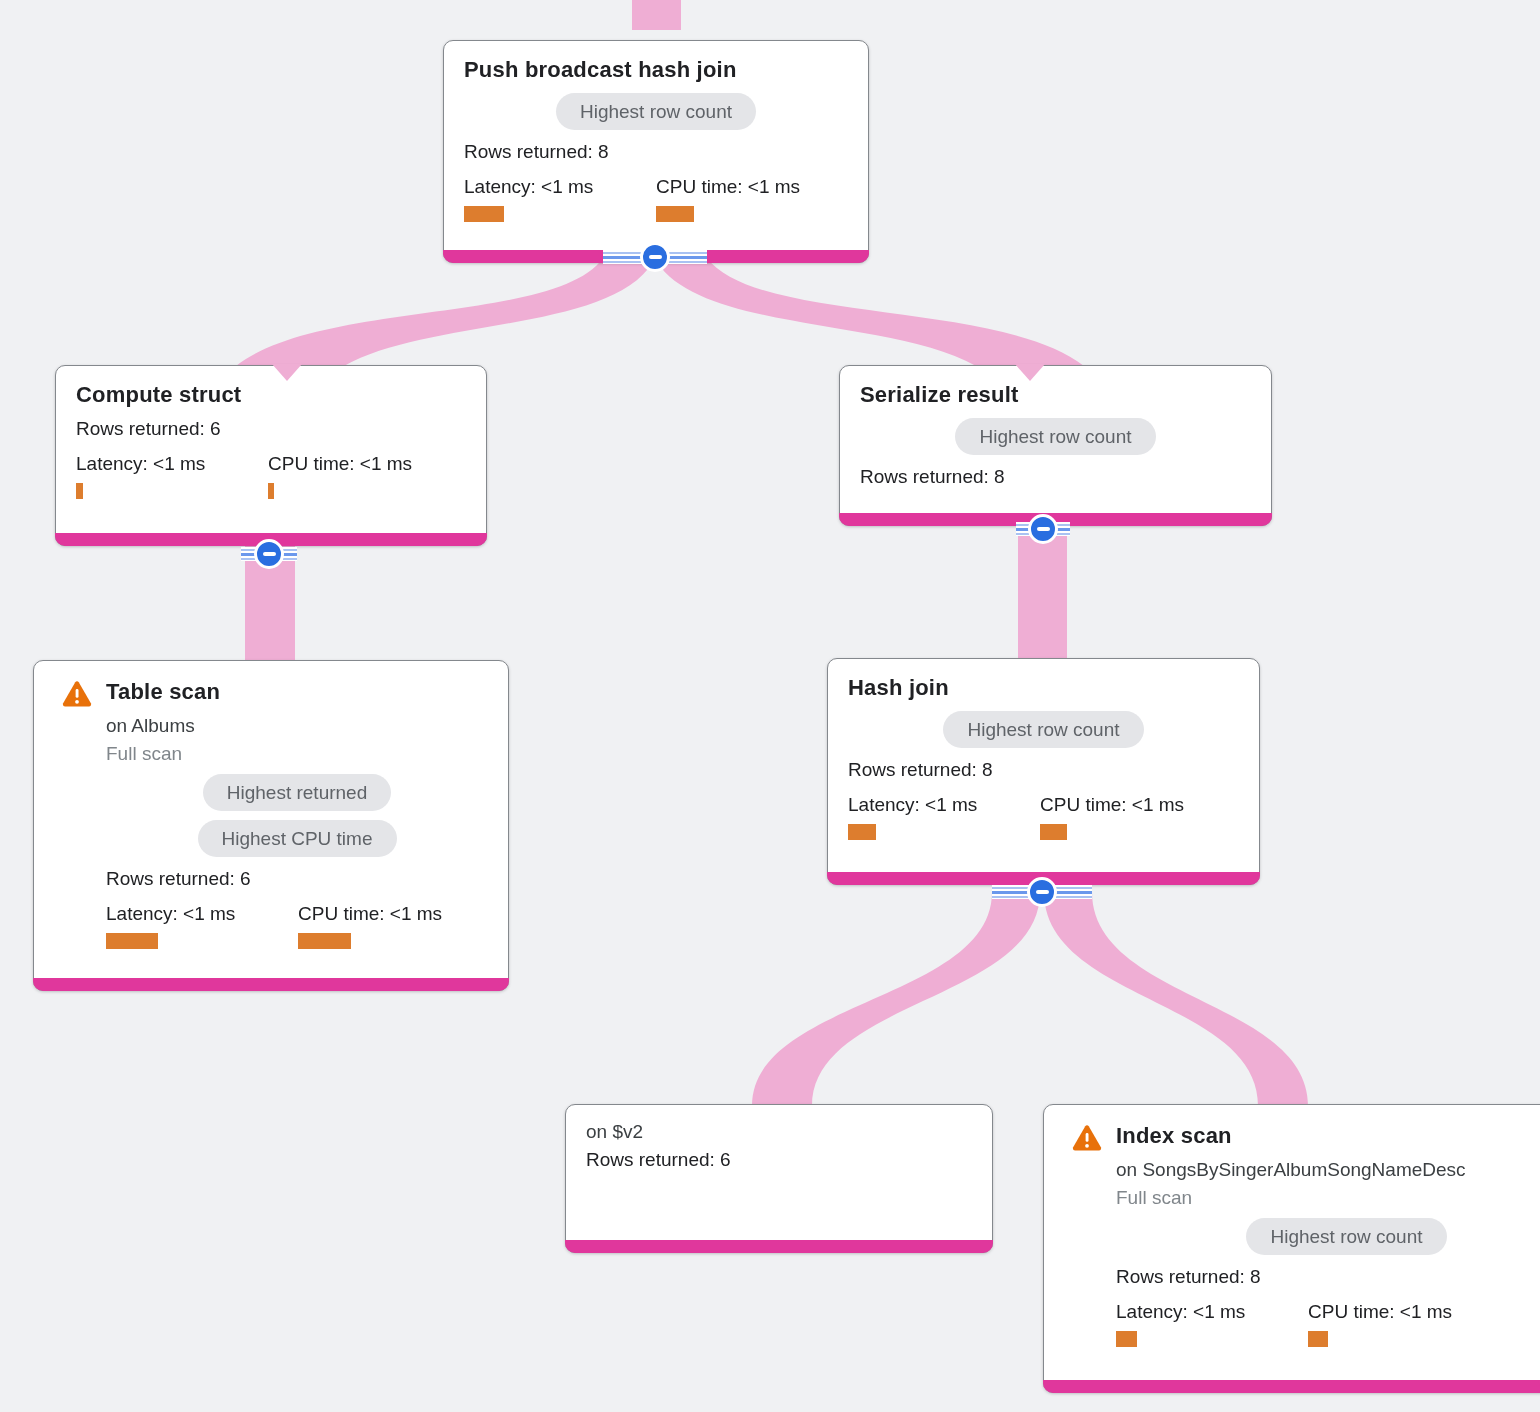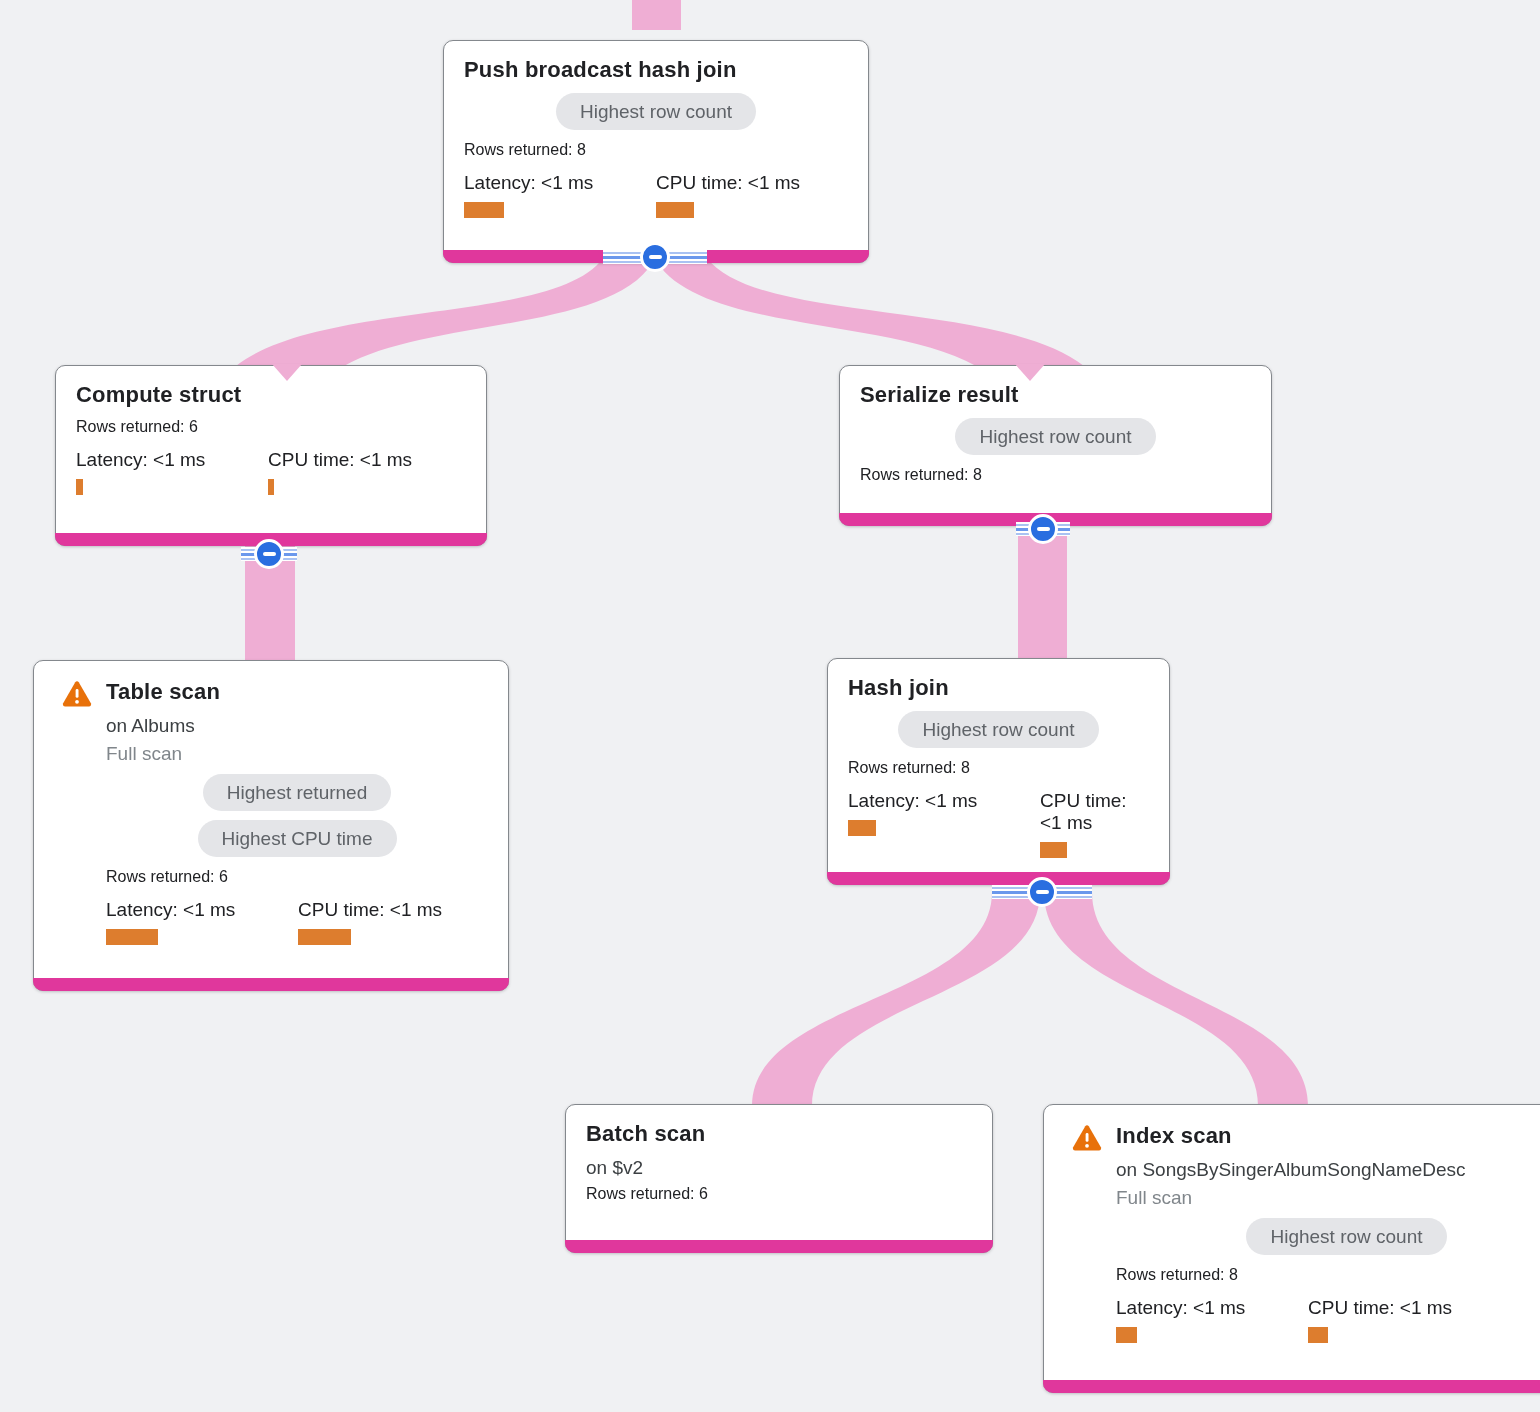--- a/index.html
+++ b/index.html
@@ -25,21 +25,21 @@
   .node-body{padding:16px 20px 8px;}
   .warn .node-body{display:flex;gap:14px;padding-top:18px;padding-left:28px;}
   .warn .content{flex:1;min-width:0;}
   .warning-icon{width:30px;height:28px;flex:0 0 30px;margin-top:1px;}
   .node-title{font-size:22px;font-weight:600;color:var(--text);letter-spacing:.2px;margin:0 0 10px;}
   .sub{font-size:19px;color:var(--subtext);margin:0 0 6px;}
   .sub.muted{color:var(--muted);margin-bottom:9px;}
   .badge{display:inline-block;background:var(--badge-bg);color:var(--badge-text);
     font-size:19px;line-height:1;padding:9px 24px;border-radius:999px;margin:0 0 9px;}
   .badges{display:flex;flex-direction:column;align-items:center;}
-  .rows{font-size:16px;color:var(--text);margin:2px 0 13px;}
+  .rows{font-size:19px;color:var(--text);margin:2px 0 13px;}
   .metrics{display:grid;grid-template-columns:192px 1fr;}
   .metric-label{font-size:19px;color:var(--text);margin:0 0 8px;}
   .metric-bar{height:16px;background:var(--bar);}
 
   .collapse{position:absolute;height:30px;transform:translate(-50%,-50%);z-index:4;
     display:flex;align-items:center;justify-content:center;cursor:pointer;}
   .stripes{position:absolute;left:0;right:0;top:50%;height:14px;transform:translateY(-50%);
     background:linear-gradient(to bottom,#fff 0 2px,var(--stripe-light) 2px 4px,#fff 4px 6px,
       var(--stripe-dark) 6px 9px,#fff 9px 11px,var(--stripe-light) 11px 13px,#fff 13px 14px);}
   .collapse-circle{position:relative;width:30px;height:30px;border-radius:50%;background:var(--blue);
@@ -135,21 +135,21 @@
           <div>
             <div class="metric-label">CPU time: &lt;1 ms</div>
             <div class="metric-bar" style="width: 53px;"></div>
           </div>
         </div>
       </div>
     </div>
     <div class="node-footer"></div>
   </div>
 
-  <div class="node" style="left:827px;top:658px;width:343px;height:227px;">
+  <div class="node" style="left:827px;top:658px;width:433px;height:227px;">
     <div class="node-body">
       <div class="node-title">Hash join</div>
       <div class="badges">
           <span class="badge">Highest row count</span>
         </div>
       <div class="rows">Rows returned: 8</div>
       <div class="metrics">
         <div>
           <div class="metric-label">Latency: &lt;1 ms</div>
           <div class="metric-bar" style="width: 28px;"></div>
@@ -158,21 +158,20 @@
           <div class="metric-label">CPU time: &lt;1 ms</div>
           <div class="metric-bar" style="width: 27px;"></div>
         </div>
       </div>
     </div>
     <div class="node-footer"></div>
   </div>
 
   <div class="node" style="left:565px;top:1104px;width:428px;height:149px;">
     <div class="node-body">
-      <div class="node-title">Batch scan</div>
       <div class="sub">on $v2</div>
       <div class="rows">Rows returned: 6</div>
     </div>
     <div class="node-footer"></div>
   </div>
 
   <div class="node warn" style="left:1043px;top:1104px;width:555px;height:289px;">
     <div class="node-body">
       <svg class="warning-icon" viewBox="0 0 24 22">
         <path d="M10.6 1.6 L0.9 18.4 C0.3 19.5 1.1 21 2.5 21 H21.5 C22.9 21 23.7 19.5 23.1 18.4 L13.4 1.6 C12.7 0.4 11.3 0.4 10.6 1.6 Z" fill="var(--warning)"></path>

